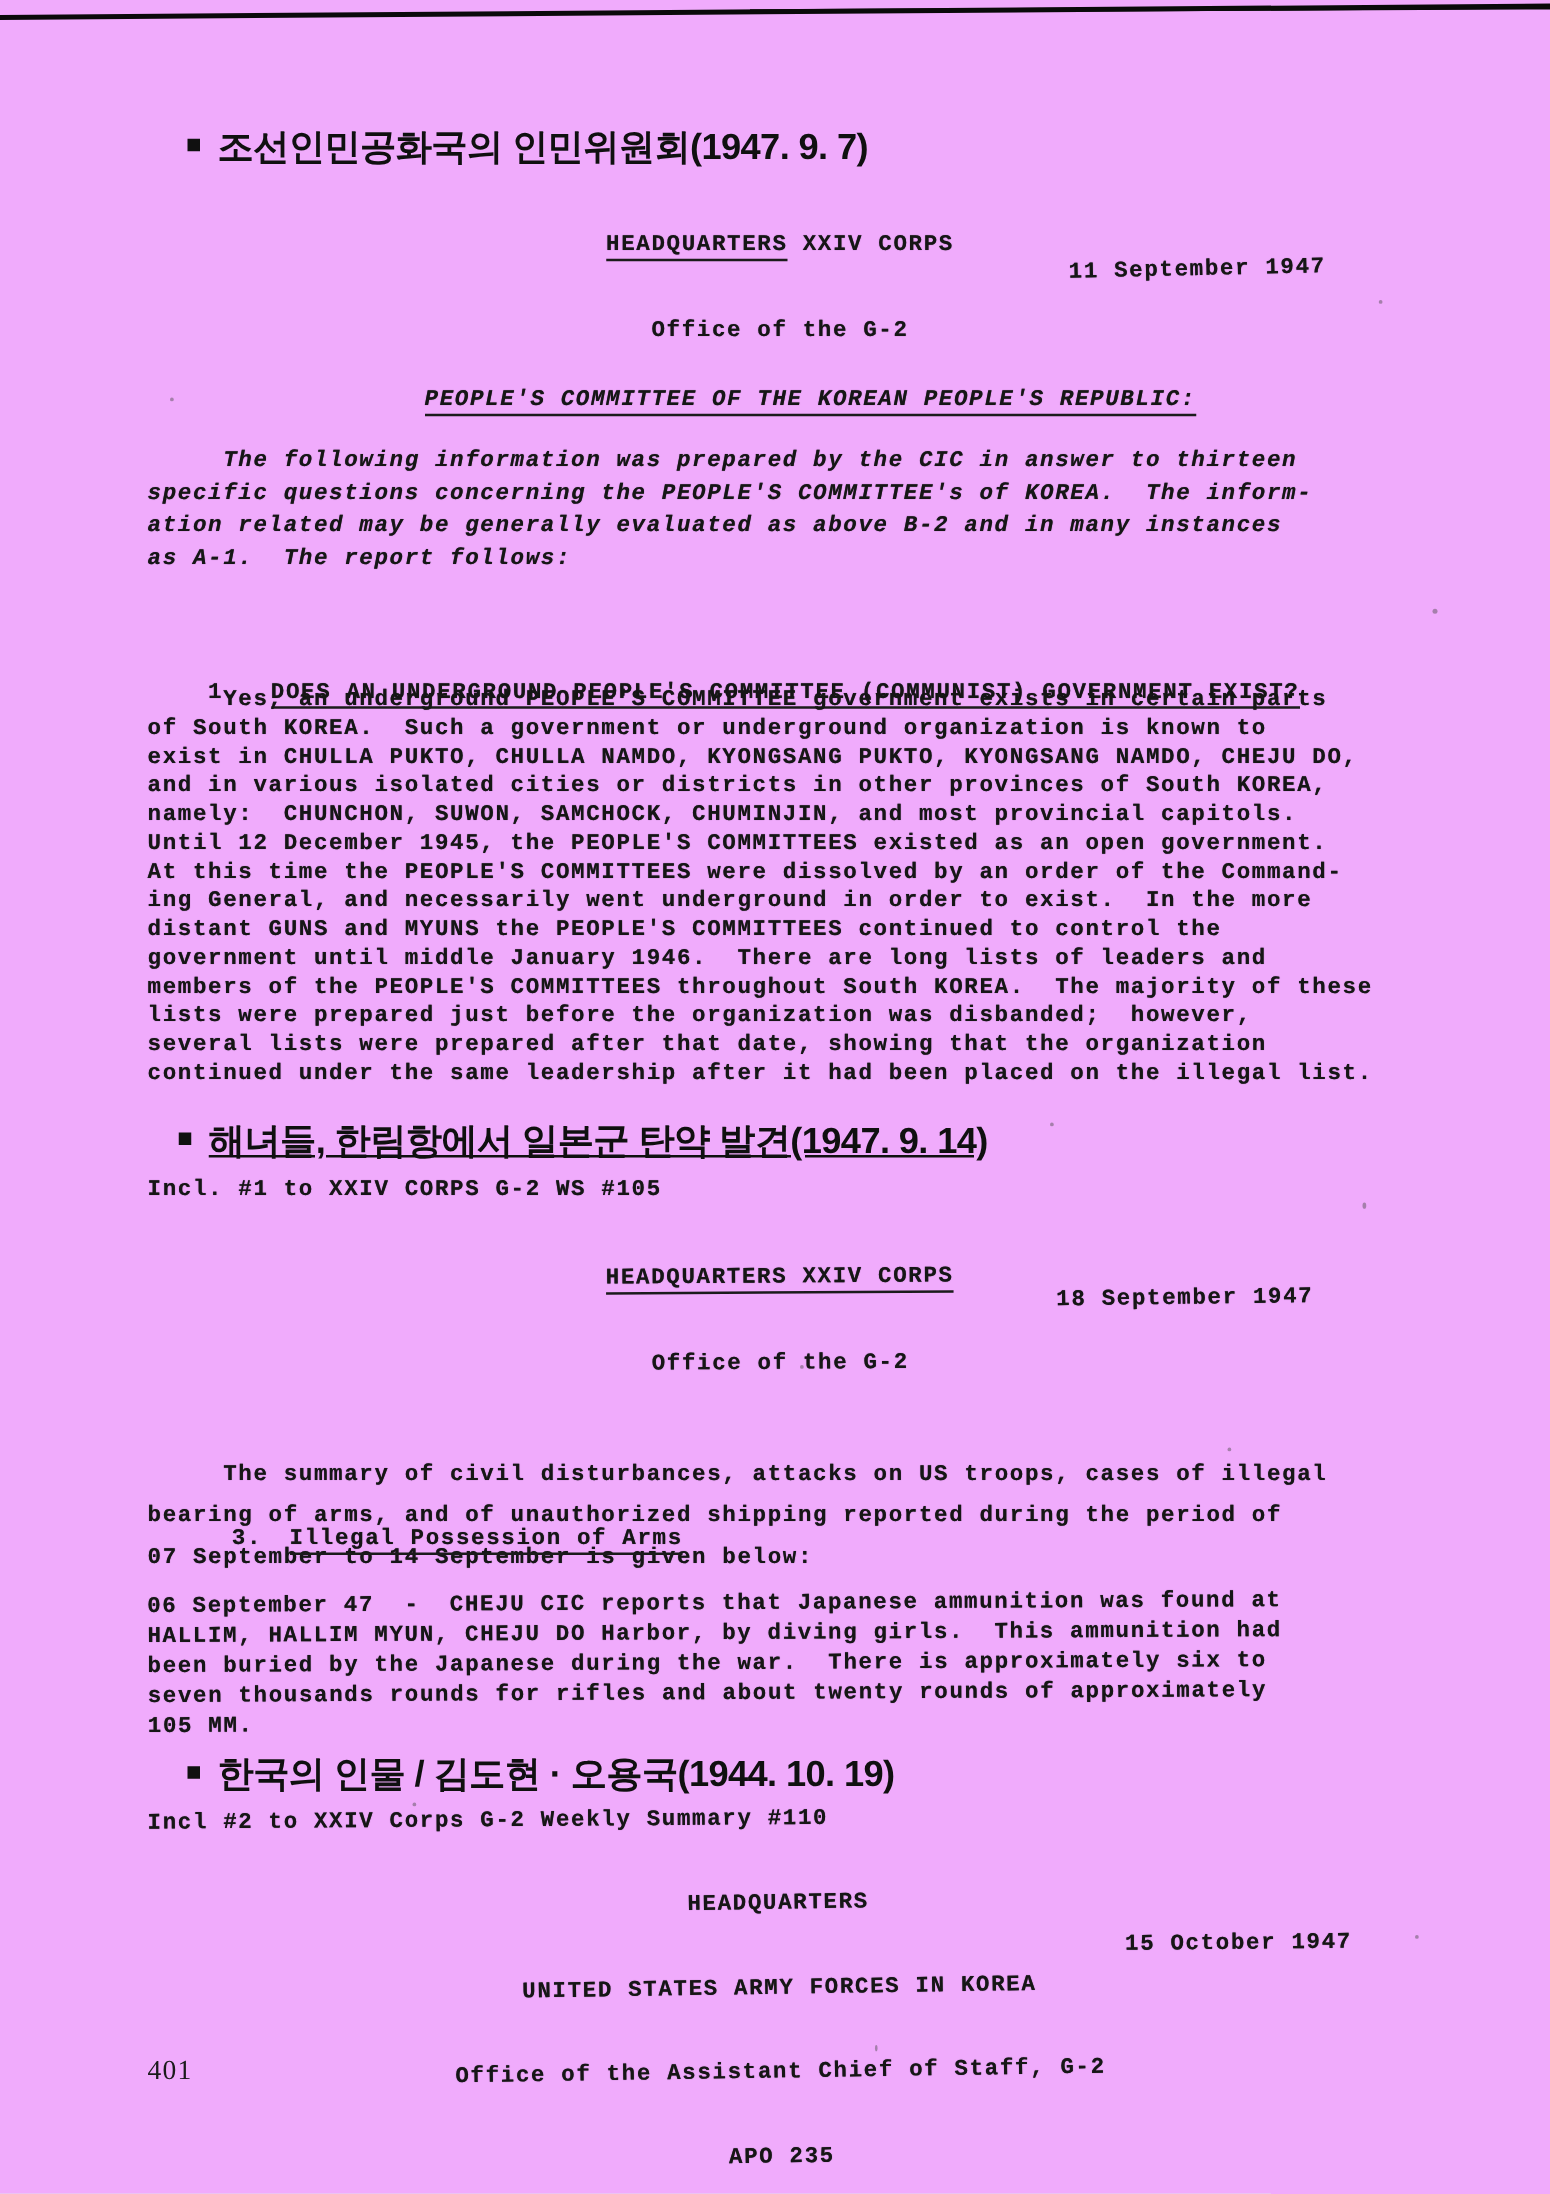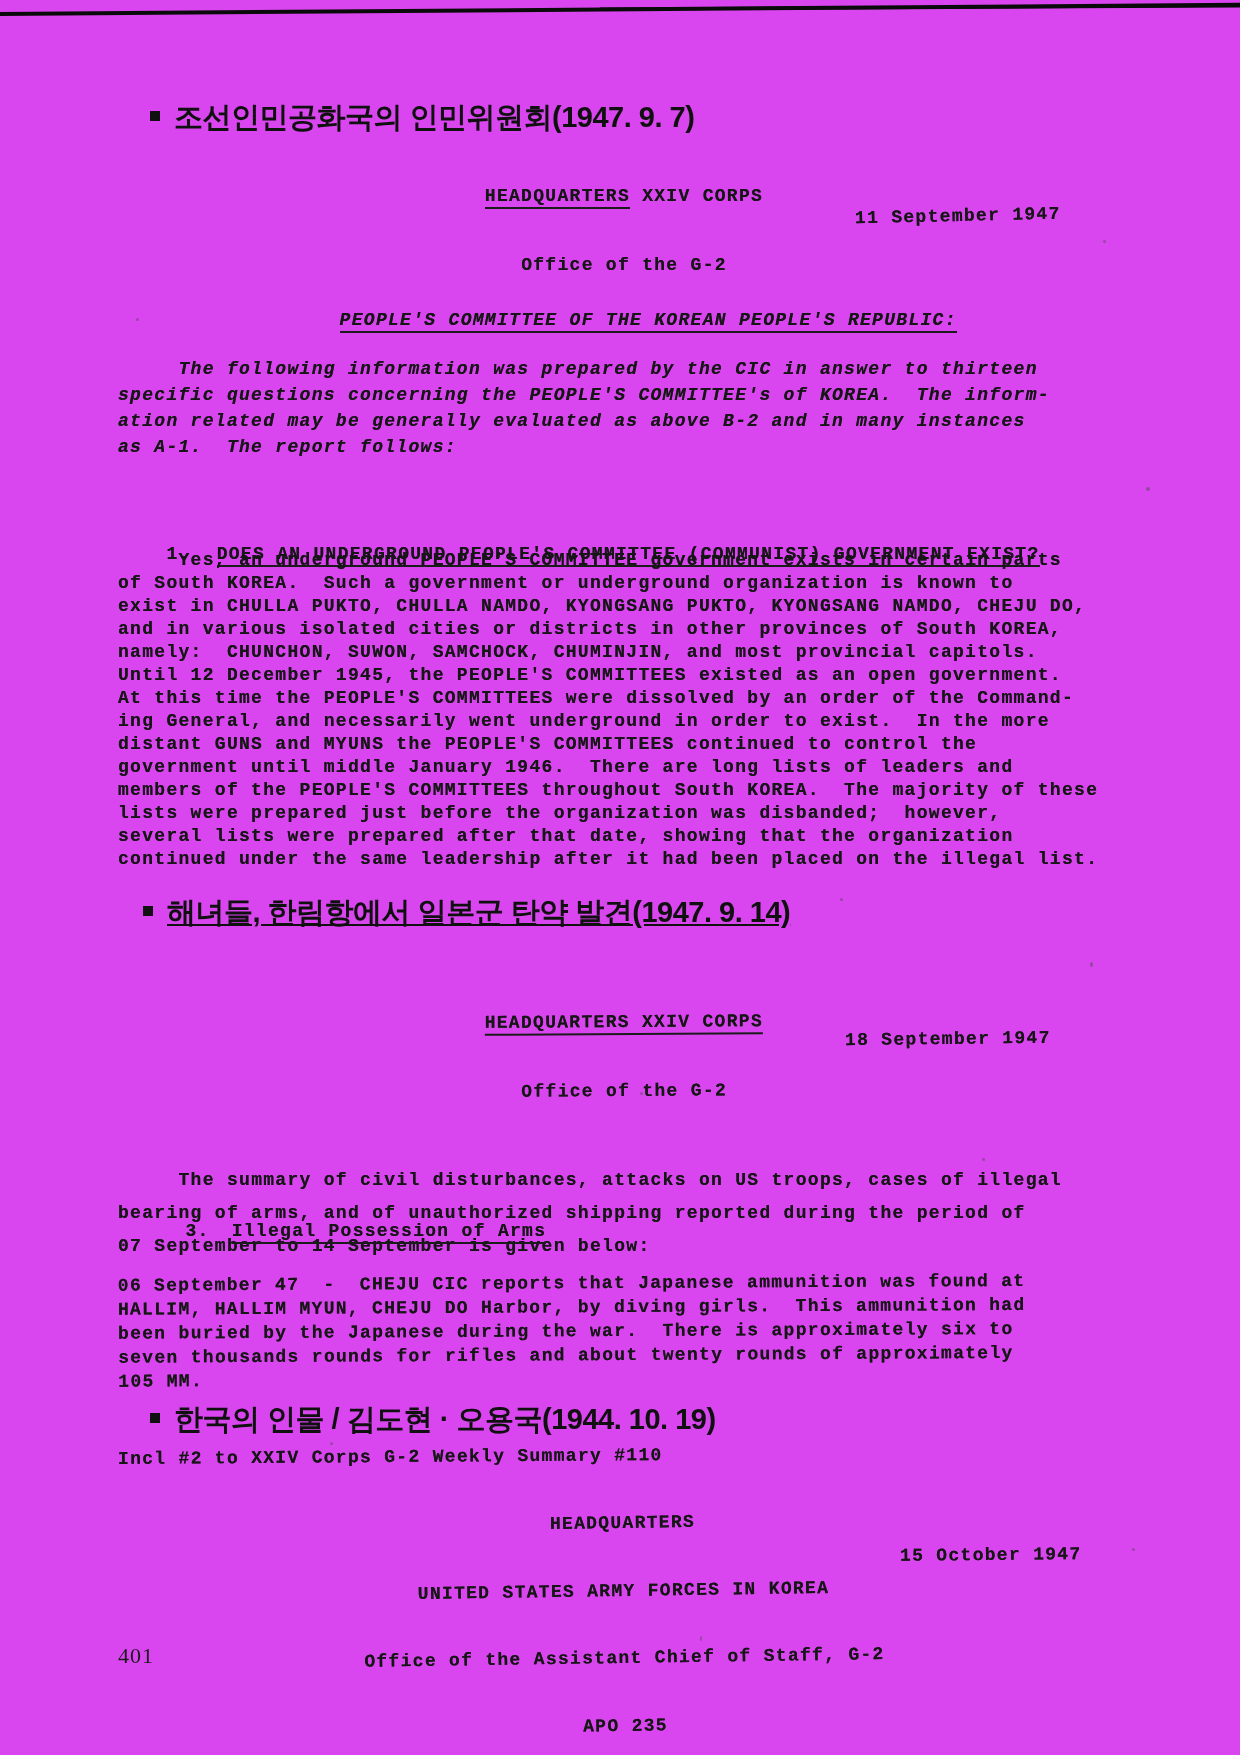--- a/index.html
+++ b/index.html
@@ -1,18 +1,18 @@
 <!DOCTYPE html>
 <html><head>
 <meta charset="utf-8">
 <style>
   html,body{margin:0;padding:0;background:#e8e8e8;}
   .page{
     position:relative; width:1240px; height:1755px; margin:0 auto;
-    background:#d946ef; overflow:hidden;
+    background:#f0abfc; overflow:hidden;
   }
   
   .tw{
     font-family:"Liberation Mono","DejaVu Sans Mono",monospace;
     font-weight:bold; font-size:18px; letter-spacing:1.3px;
     color:#161616; line-height:23px; white-space:pre-wrap;
     text-shadow:0 0 0.6px rgba(20,20,20,.75);
   }
   .abs{position:absolute;}
   .col{left:118px; width:1012px;}
@@ -122,20 +122,21 @@
 government until middle January 1946.  There are long lists of leaders and
 members of the PEOPLE'S COMMITTEES throughout South KOREA.  The majority of these
 lists were prepared just before the organization was disbanded;  however,
 several lists were prepared after that date, showing that the organization
 continued under the same leadership after it had been placed on the illegal list.</div>
 
   <div class="abs koh b-koh2">
     <span class="sq"></span><span>해녀들, 한림항에서 일본군 탄약 발견(1947. 9. 14)</span>
   </div>
 
+  <div class="abs tw b-incl1">Incl. #1 to XXIV CORPS G-2 WS #105</div>
 
   <div class="abs tw col center b-hq2">
     <div><span class="ul">HEADQUARTERS XXIV CORPS</span></div>
     <div>Office of the G-2</div>
   </div>
 
   <div class="abs tw b-date2">18 September 1947</div>
 
 
   <div class="abs tw col lh25 b-sum">     The summary of civil disturbances, attacks on US troops, cases of illegal

